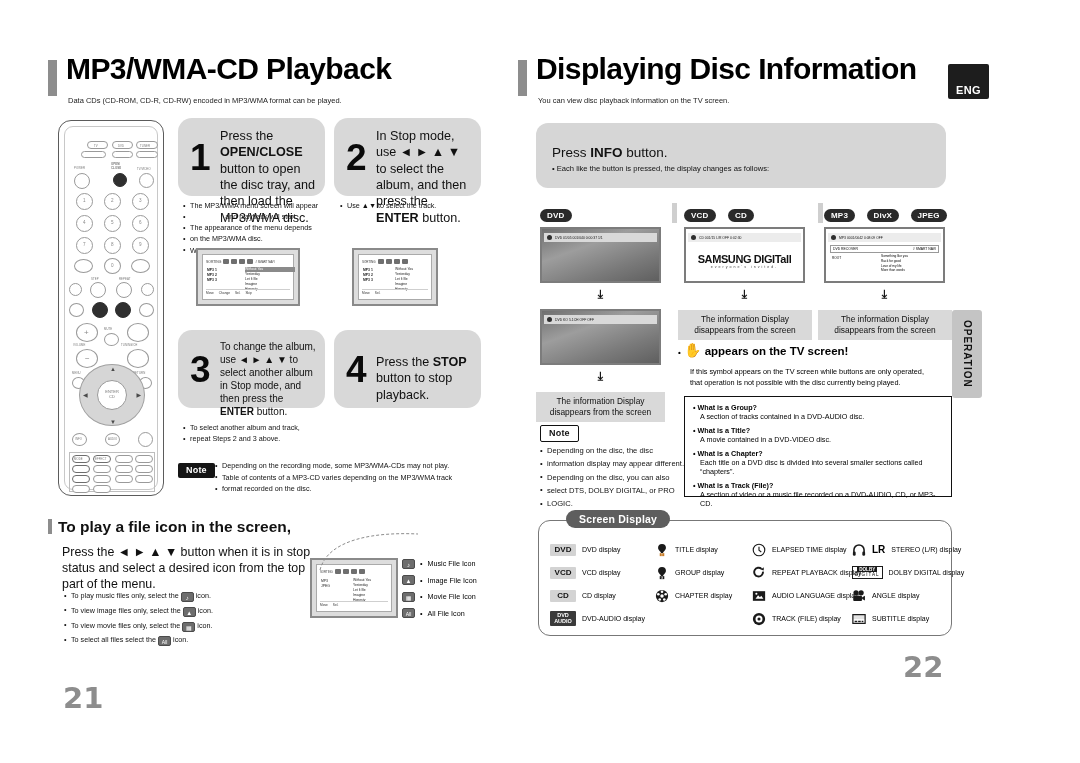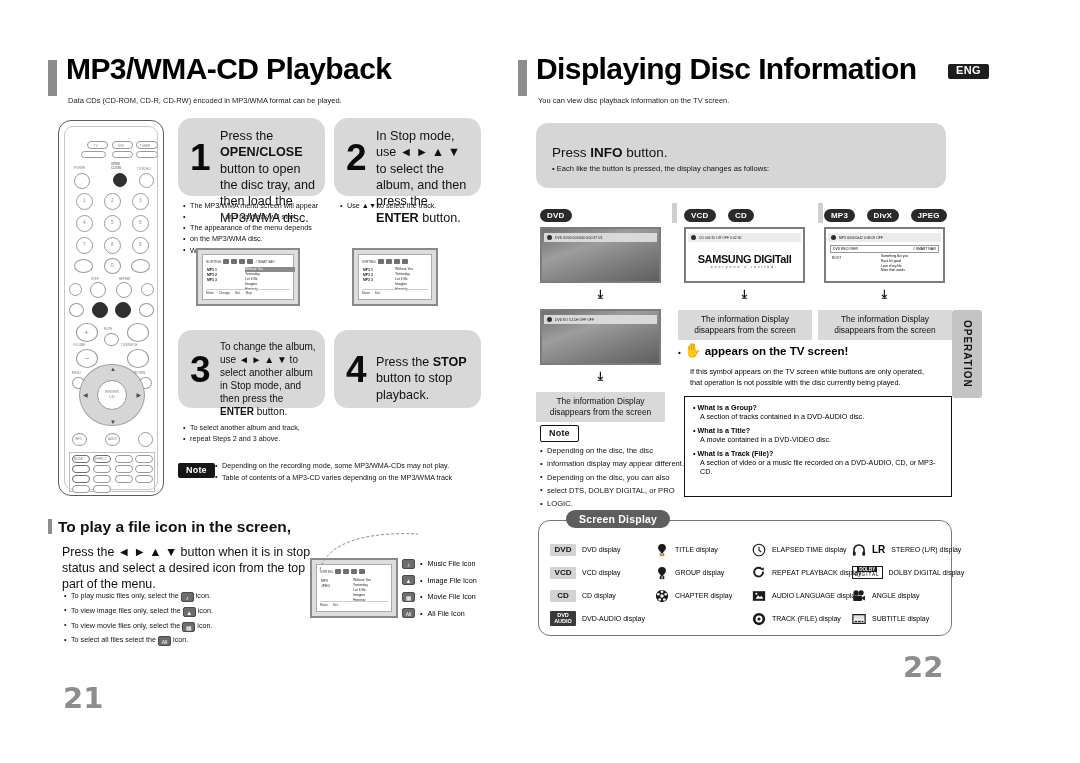--- a/index.html
+++ b/index.html
@@ -15,21 +15,21 @@
 
   
   .hdr { position:absolute; }
   .hdr .bar { position:absolute; left:0; top:4px; width:9px; height:36px; background:#8d8d8d; }
   .hdr h1 { position:absolute; left:18px; top:-4px; font-size:30px; font-weight:bold; letter-spacing:-0.6px; white-space:nowrap; }
   .hdr .sub { position:absolute; left:20px; top:40px; font-size:7.5px; color:#222; white-space:nowrap; }
 
   .eng-badge {
     position:absolute; left:948px; top:64px;
     background:#1d1d1d; color:#fff; font-size:11px; font-weight:bold;
-    padding:0 8px 3px 8px; border-radius:2px; letter-spacing:.4px;text-align:right;
+    padding:20px 8px 3px 8px; border-radius:2px; letter-spacing:.4px;text-align:right;
   }
 
   
   .remote {
     position:absolute; left:58px; top:120px; width:106px; height:376px;
     border:1.2px solid #5b5b5b; border-radius:13px; background:#fff;
   }
   .remote .inner { position:absolute; left:5px; top:5px; right:5px; bottom:5px; border-radius:9px; border:0.8px solid #c8c8c8; }
   .rbtn { position:absolute; border:0.8px solid #9a9a9a; border-radius:6px; background:#fff; }
   .rcirc { position:absolute; border:0.8px solid #9a9a9a; border-radius:50%; background:#fff; }
@@ -361,20 +361,21 @@
       <span>Press the </span><b>STOP</b><span> button to stop playback.</span>
     </div>
   </div>
 
   <div style="position:absolute; left:178px; top:459px;">
     <span class="note-badge">Note</span>
   </div>
   <ul class="bullets" style="left:215px; top:460px; width:300px; line-height:1.6;">
     <li>Depending on the recording mode, some MP3/WMA-CDs may not play.</li>
     <li>Table of contents of a MP3-CD varies depending on the MP3/WMA track</li>
+    <li style="padding-left:7px;"><span>format recorded on the disc.</span></li>
   </ul>
 
   <div class="subhead" style="left:48px; top:518px;">
     <span class="bar2"></span><span>To play a file icon in the screen,</span>
   </div>
   <div class="body-para" style="left:62px; top:545px; width:300px;">
     <div>Press the ◄ ► ▲ ▼ button when it is in stop</div>
     <div>status and select a desired icon from the top</div>
     <div>part of the menu.</div>
   </div>
@@ -550,20 +551,25 @@
 
   <div class="qa-box" style="left:684px; top:396px; width:268px; height:101px; padding:6px 8px;">
     <div style="margin-bottom:5px;">
       <div class="q">• <span>What is a Group?</span></div>
       <div class="a" style="padding-left:7px;">A section of tracks contained in a DVD-AUDIO disc.</div>
     </div>
     <div style="margin-bottom:5px;">
       <div class="q">• <span>What is a Title?</span></div>
       <div class="a" style="padding-left:7px;">A movie contained in a DVD-VIDEO disc.</div>
     </div>
+    <div style="margin-bottom:5px;">
+      <div class="q">• <span>What is a Chapter?</span></div>
+      <div class="a" style="padding-left:7px;">Each title on a DVD disc is divided into several smaller sections called</div>
+      <div class="a" style="padding-left:7px;">“chapters”.</div>
+    </div>
     <div>
       <div class="q">• <span>What is a Track (File)?</span></div>
       <div class="a" style="padding-left:7px;">A section of video or a music file recorded on a DVD-AUDIO, CD, or MP3-CD.</div>
     </div>
   </div>
 
   <div style="position:absolute; left:540px; top:422px;">
     <span class="note-badge outline">Note</span>
   </div>
   <ul class="bullets" style="left:540px; top:444px; width:160px; line-height:1.75; font-size:7.6px;">

